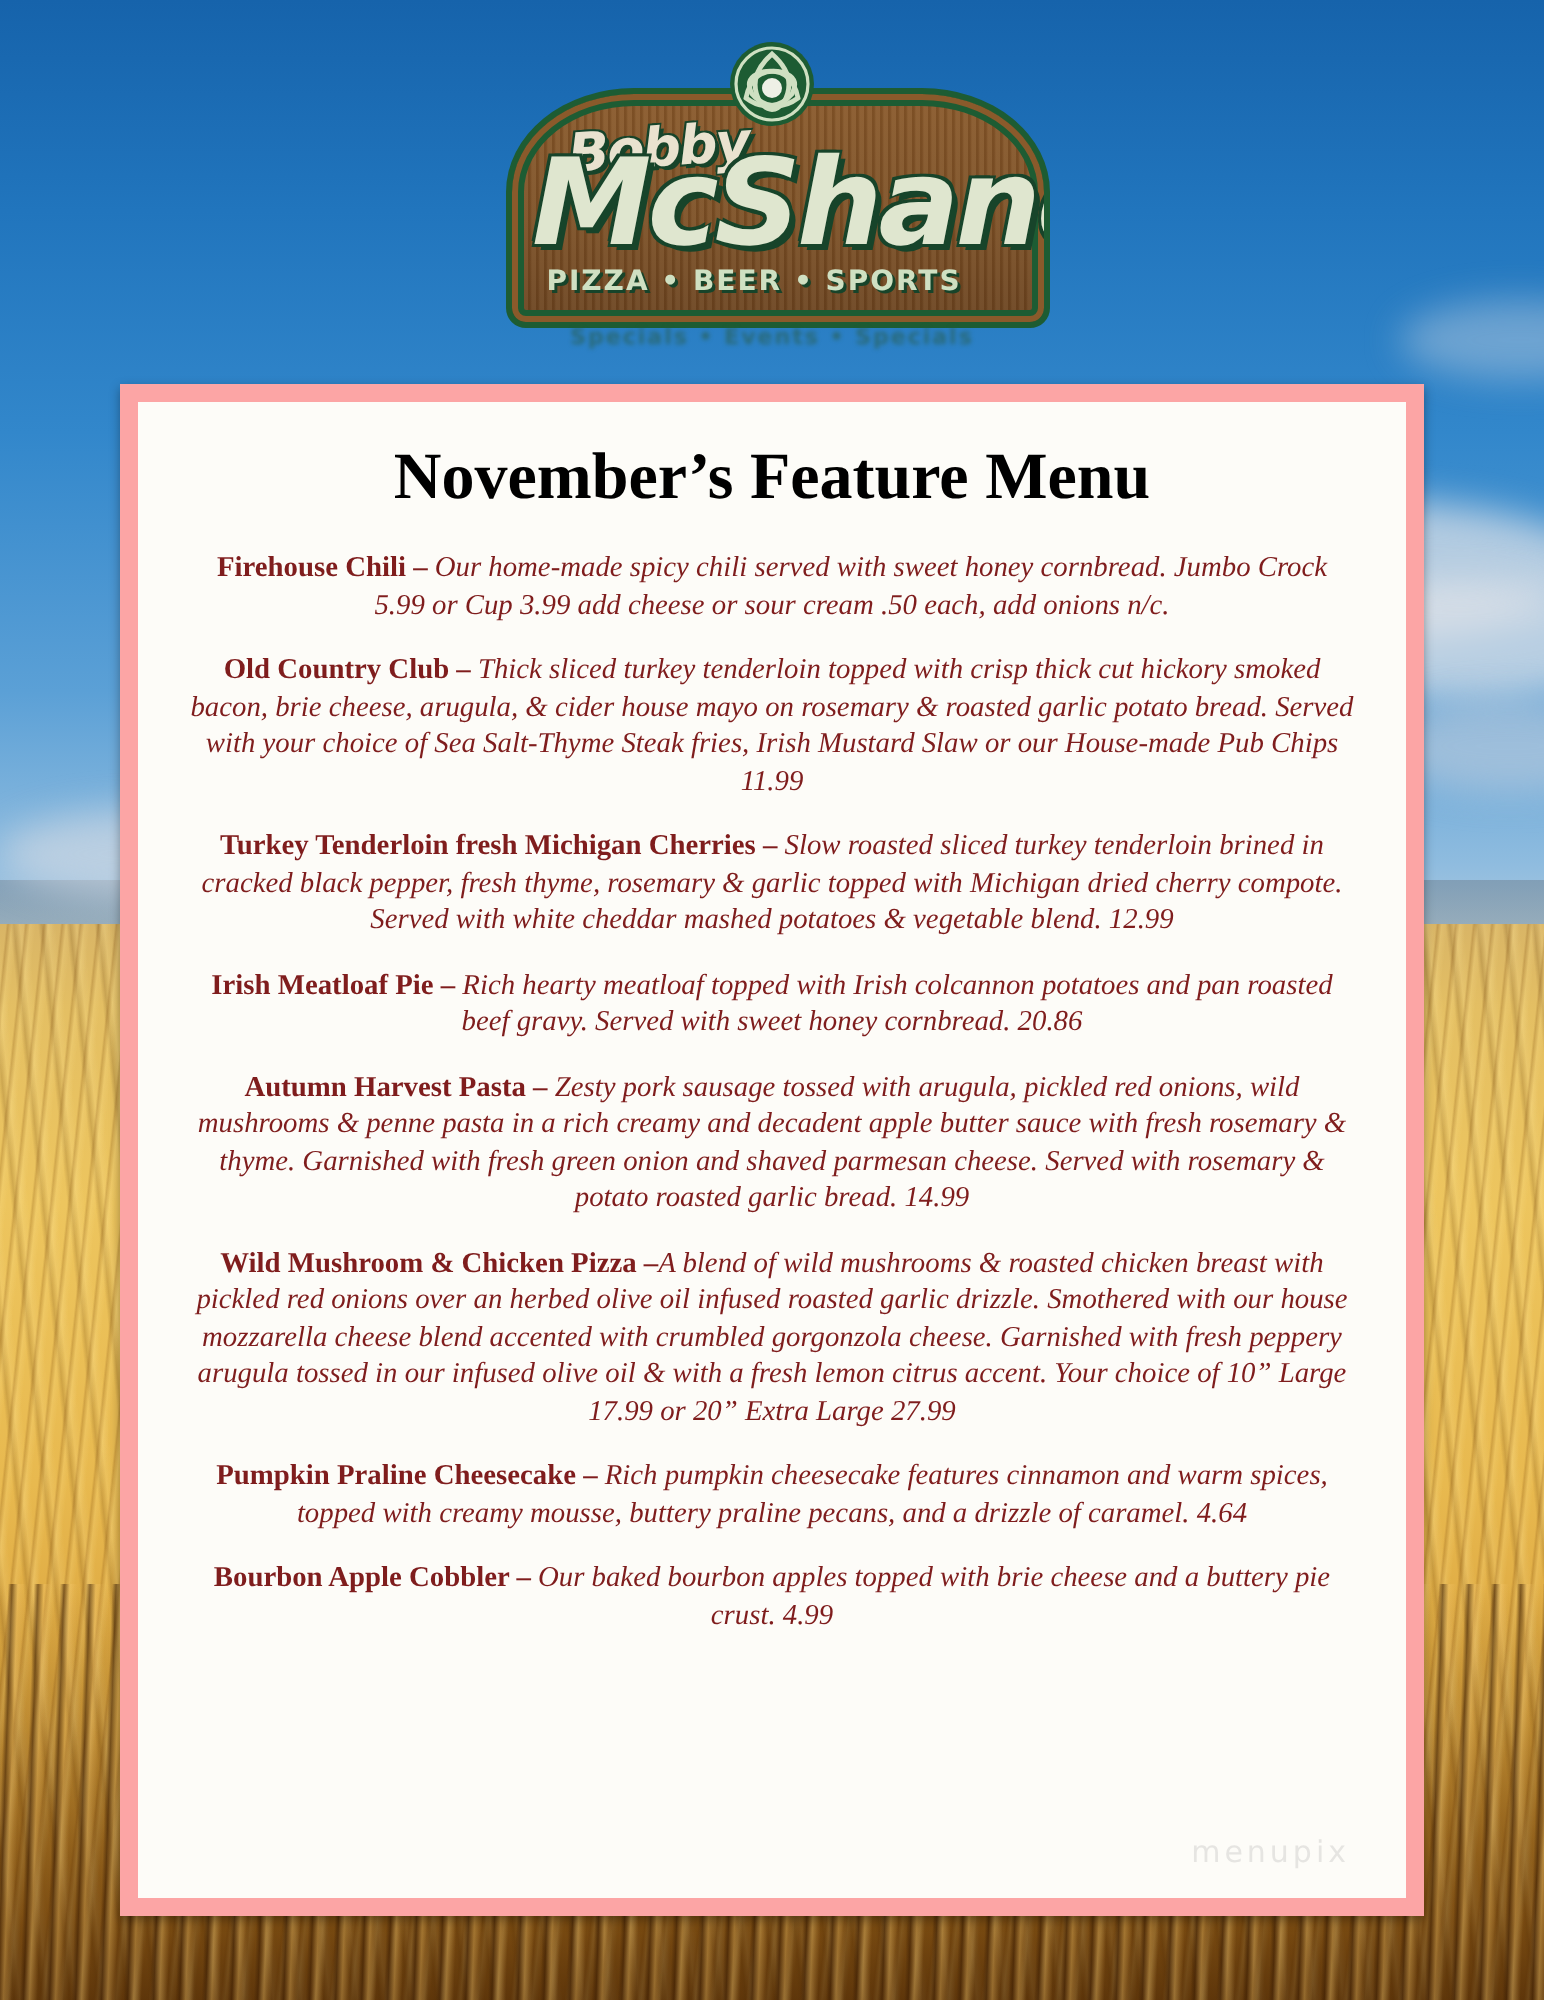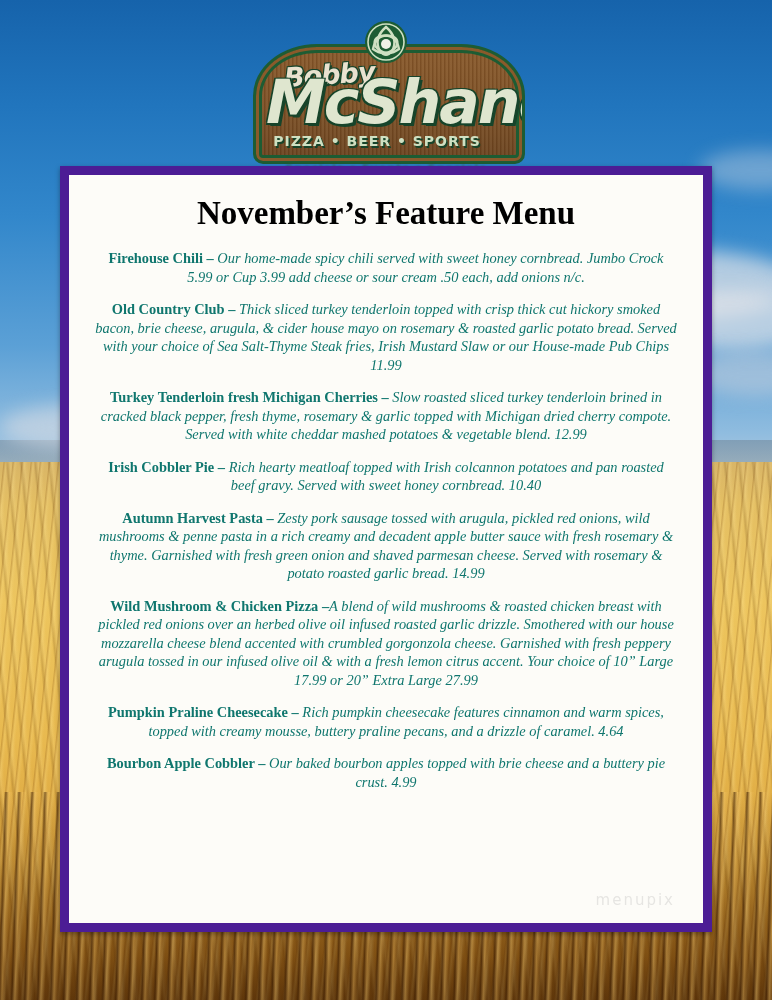--- a/index.html
+++ b/index.html
@@ -189,26 +189,26 @@
     font-size: 11px;
     letter-spacing: 1px;
     color: rgba(40,90,60,0.55);
     filter: blur(1.1px);
   }
 
   
   #menu-panel {
     position: absolute;
     left: 60px;
-    top: 166px;
+    top: 192px;
     width: 652px;
     height: 766px;
     box-sizing: border-box;
     background: #fdfcf8;
-    border: 9px solid #4c1d95;
+    border: 9px solid #fca5a5;
     box-shadow: 0 2px 5px rgba(0,0,0,0.35);
   }
   .panel-inner {
     position: relative;
     width: 100%;
     height: 100%;
     padding: 14px 22px 0 22px;
     box-sizing: border-box;
     overflow: hidden;
   }
@@ -220,21 +220,21 @@
     font-size: 33px;
     line-height: 40px;
     color: #000;
     margin: 4px 0 16px 0;
   }
 
   .menu-item {
     text-align: center;
     font-size: 14.4px;
     line-height: 18.5px;
-    color: #0f766e;
+    color: #7f1d1d;
     margin-bottom: 14px;
     padding: 0 4px;
   }
   .item-name {
     font-weight: bold;
     font-style: normal;
   }
   .item-dash {
     font-weight: bold;
   }
@@ -287,21 +287,21 @@
     <div class="logo-subtext">Specials • Events • Specials</div>
   </div>
 
   <div id="menu-panel">
     <div class="panel-inner">
       <div id="menu-title">November’s Feature Menu</div>
       <div id="menu-items">
           <div class="menu-item"><span class="item-name">Firehouse Chili</span><span class="item-dash"> – </span><span class="item-desc">Our home-made spicy chili served with sweet honey cornbread. Jumbo Crock 5.99 or Cup 3.99 add cheese or sour cream .50 each, add onions n/c.</span></div>
           <div class="menu-item"><span class="item-name">Old Country Club</span><span class="item-dash"> – </span><span class="item-desc">Thick sliced turkey tenderloin topped with crisp thick cut hickory smoked bacon, brie cheese, arugula, &amp; cider house mayo on rosemary &amp; roasted garlic potato bread. Served with your choice of Sea Salt-Thyme Steak fries, Irish Mustard Slaw or our House-made Pub Chips 11.99</span></div>
           <div class="menu-item"><span class="item-name">Turkey Tenderloin fresh Michigan Cherries</span><span class="item-dash"> – </span><span class="item-desc">Slow roasted sliced turkey tenderloin brined in cracked black pepper, fresh thyme, rosemary &amp; garlic topped with Michigan dried cherry compote. Served with white cheddar mashed potatoes &amp; vegetable blend. 12.99</span></div>
-          <div class="menu-item"><span class="item-name">Irish Cobbler Pie</span><span class="item-dash">  – </span><span class="item-desc">Rich hearty meatloaf topped with Irish colcannon potatoes and pan roasted beef gravy. Served with sweet honey cornbread. 10.40</span></div>
+          <div class="menu-item"><span class="item-name">Irish Meatloaf Pie</span><span class="item-dash">  – </span><span class="item-desc">Rich hearty meatloaf topped with Irish colcannon potatoes and pan roasted beef gravy. Served with sweet honey cornbread. 20.86</span></div>
           <div class="menu-item"><span class="item-name">Autumn Harvest Pasta</span><span class="item-dash"> – </span><span class="item-desc">Zesty pork sausage tossed with arugula, pickled red onions, wild mushrooms &amp; penne pasta in a rich creamy and decadent apple butter sauce with fresh rosemary &amp; thyme. Garnished with fresh green onion and shaved parmesan cheese. Served with rosemary &amp; potato roasted garlic bread. 14.99</span></div>
           <div class="menu-item"><span class="item-name">Wild Mushroom &amp; Chicken Pizza</span><span class="item-dash"> –</span><span class="item-desc">A blend of wild mushrooms &amp; roasted chicken breast with pickled red onions over an herbed olive oil infused roasted garlic drizzle. Smothered with our house mozzarella cheese blend accented with crumbled gorgonzola cheese. Garnished with fresh peppery arugula tossed in our infused olive oil &amp; with a fresh lemon citrus accent. Your choice of 10” Large 17.99 or 20” Extra Large 27.99</span></div>
           <div class="menu-item"><span class="item-name">Pumpkin Praline Cheesecake</span><span class="item-dash"> – </span><span class="item-desc">Rich pumpkin cheesecake features cinnamon and warm spices, topped with creamy mousse, buttery praline pecans, and a drizzle of caramel. 4.64</span></div>
           <div class="menu-item"><span class="item-name">Bourbon Apple Cobbler</span><span class="item-dash"> – </span><span class="item-desc">Our baked bourbon apples topped with brie cheese and a buttery pie crust. 4.99</span></div>
         </div>
       <div class="watermark">menupix</div>
     </div>
   </div>
 
 </div>

